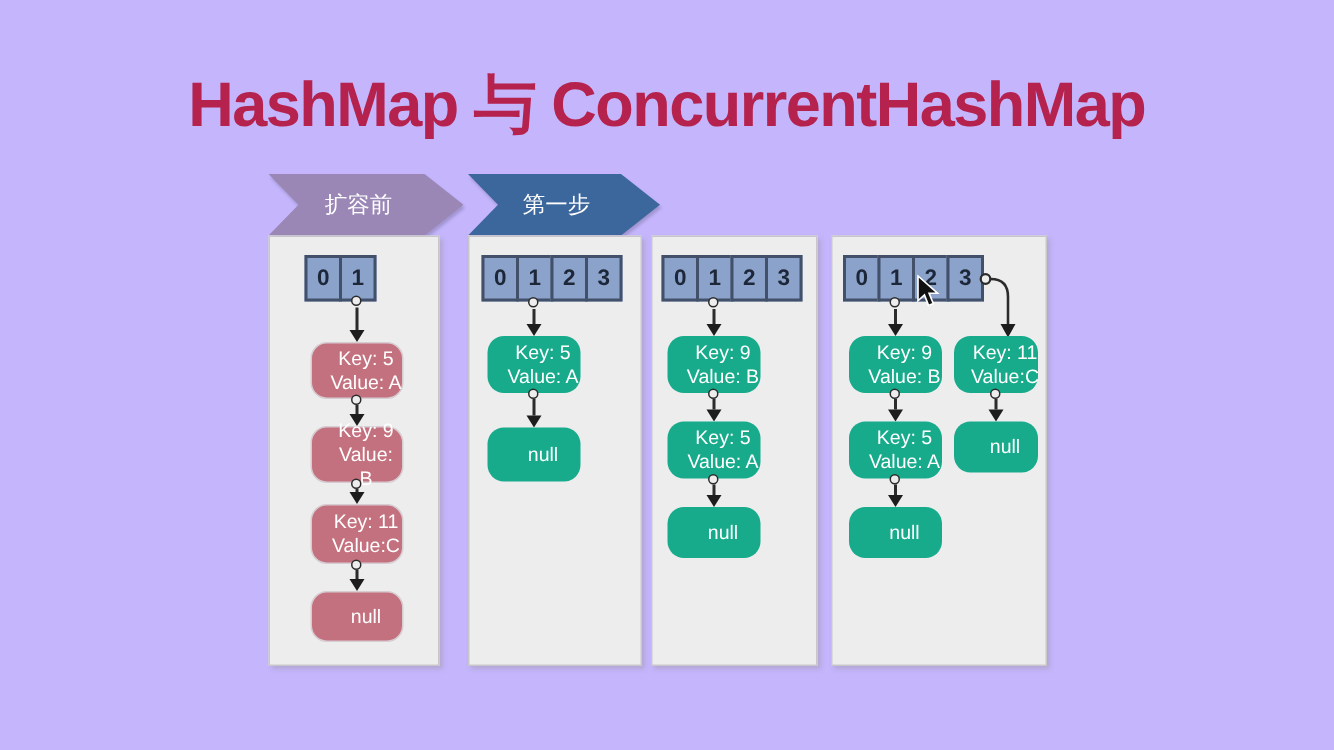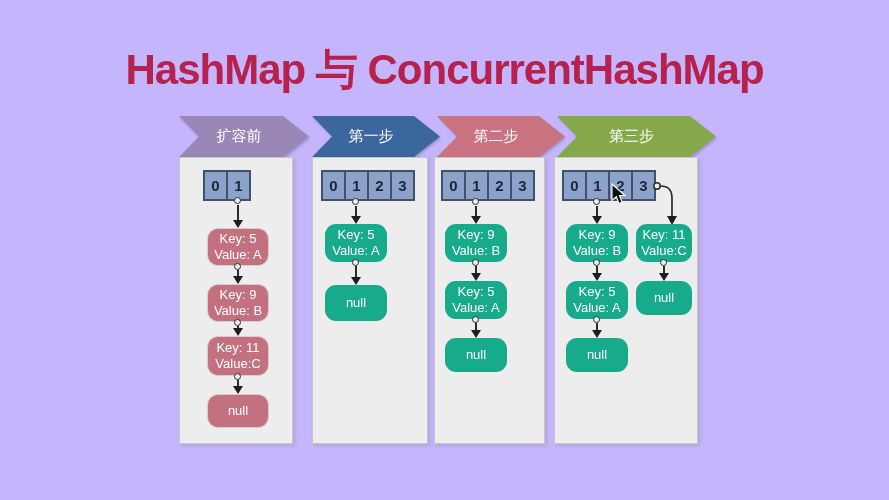--- a/index.html
+++ b/index.html
@@ -17,21 +17,21 @@
   .banner.green{background:#85a94a;}
   .panel{position:absolute;top:157px;height:287px;background:#ededed;
          border:1px solid #c9c6cb;box-sizing:border-box;
          box-shadow:2px 2px 3px rgba(160,150,160,0.45);}
   .arr{position:absolute;top:170px;display:flex;}
   .cell{width:21px;height:27px;background:#8ba3cb;border:2px solid #42506a;margin-left:-2px;
         display:flex;align-items:center;justify-content:center;
         font-size:15px;font-weight:600;color:#1d2739;}
   .cell:first-child{margin-left:0;}
   .node{position:absolute;width:62px;border-radius:11px;color:#fff;font-size:13px;line-height:16px;
-        display:flex;flex-direction:column;align-items:center;justify-content:center;text-align:center;box-sizing:border-box;}
+        display:flex;flex-direction:column;align-items:center;justify-content:center;text-align:center;box-sizing:border-box;padding-left:12px;}
   .node.pink{background:#c4717f;border:1px solid #d6ccd1;}
   .node.green{background:#17ab8c;}
   .cc{position:absolute;width:5px;height:5px;border:1.5px solid #2b2b2b;border-radius:50%;background:#ededed;}
   .cl{position:absolute;width:2px;background:#2b2b2b;}
   .ca{position:absolute;width:0;height:0;border-left:5px solid transparent;border-right:5px solid transparent;border-top:8px solid #1d1d1d;}
 </style>
 </head>
 <body>
 
 <div class="stage">
@@ -39,30 +39,20 @@
   <div class="title">HashMap 与 ConcurrentHashMap</div>
 
   <div class="banner-wrap" style="left:312px;width:128px;">
     <div class="banner blue">
       <span>第一步</span>
     </div>
   </div>
   <div class="banner-wrap" style="left:179px;width:130px;">
     <div class="banner purple">
       <span>扩容前</span>
-    </div>
-  </div>
-  <div class="banner-wrap" style="left:437px;width:128px;">
-    <div class="banner rose">
-      <span>第二步</span>
-    </div>
-  </div>
-  <div class="banner-wrap" style="left:557px;width:159px;">
-    <div class="banner green">
-      <span>第三步</span>
     </div>
   </div>
 
   <div class="panel" style="left:179px;width:114px;"></div>
   <div class="panel" style="left:312px;width:116px;"></div>
   <div class="panel" style="left:434px;width:111px;"></div>
   <div class="panel" style="left:554px;width:144px;"></div>
 
   <div class="arr" style="left:203px;">
     <div class="cell">0</div>

